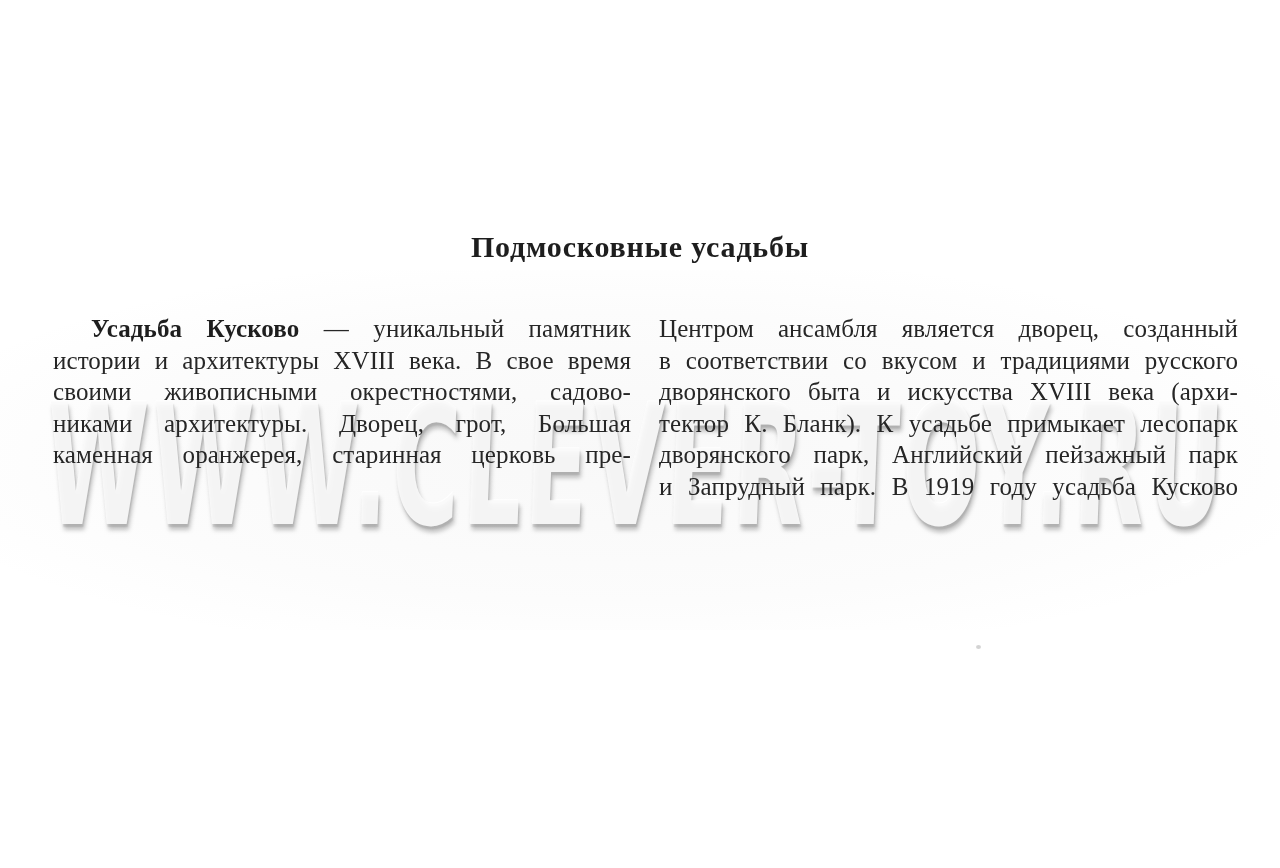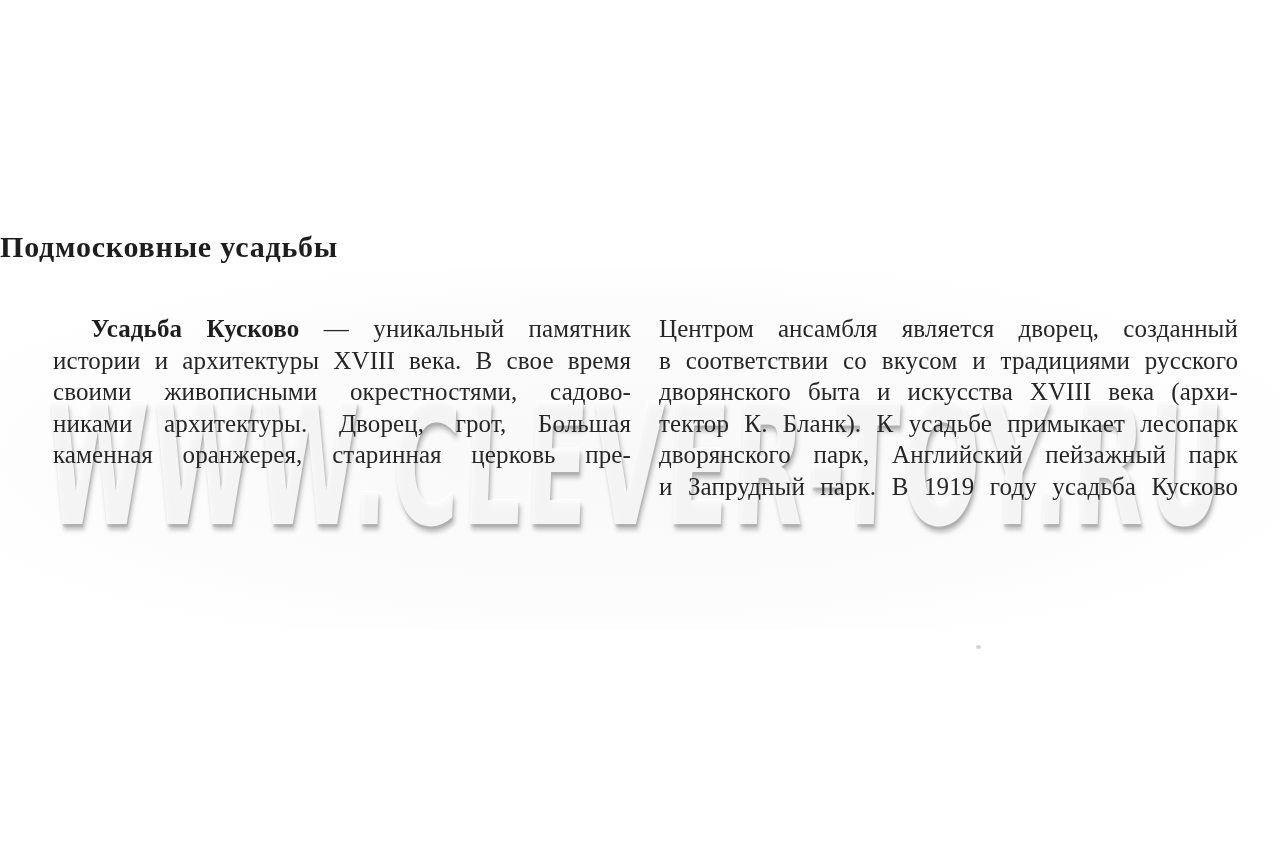--- a/index.html
+++ b/index.html
@@ -24,20 +24,21 @@
     width: 1280px;
     height: 360px;
     background: radial-gradient(ellipse at 48% 52%, rgba(160,160,160,0.07) 0%, rgba(160,160,160,0.03) 55%, rgba(160,160,160,0) 78%);
     pointer-events: none;
   }
   .title {
     position: absolute;
     top: 230px;
     left: 0;
     width: 1280px;
+    text-align: center;
     font-size: 30px;
     font-weight: bold;
     letter-spacing: 0.8px;
     color: #1e1e1e;
   }
   .watermark {
     position: absolute;
     top: 368px;
     left: 50%;
     transform: translateX(-50%) scaleX(0.55) skewX(-4deg);

